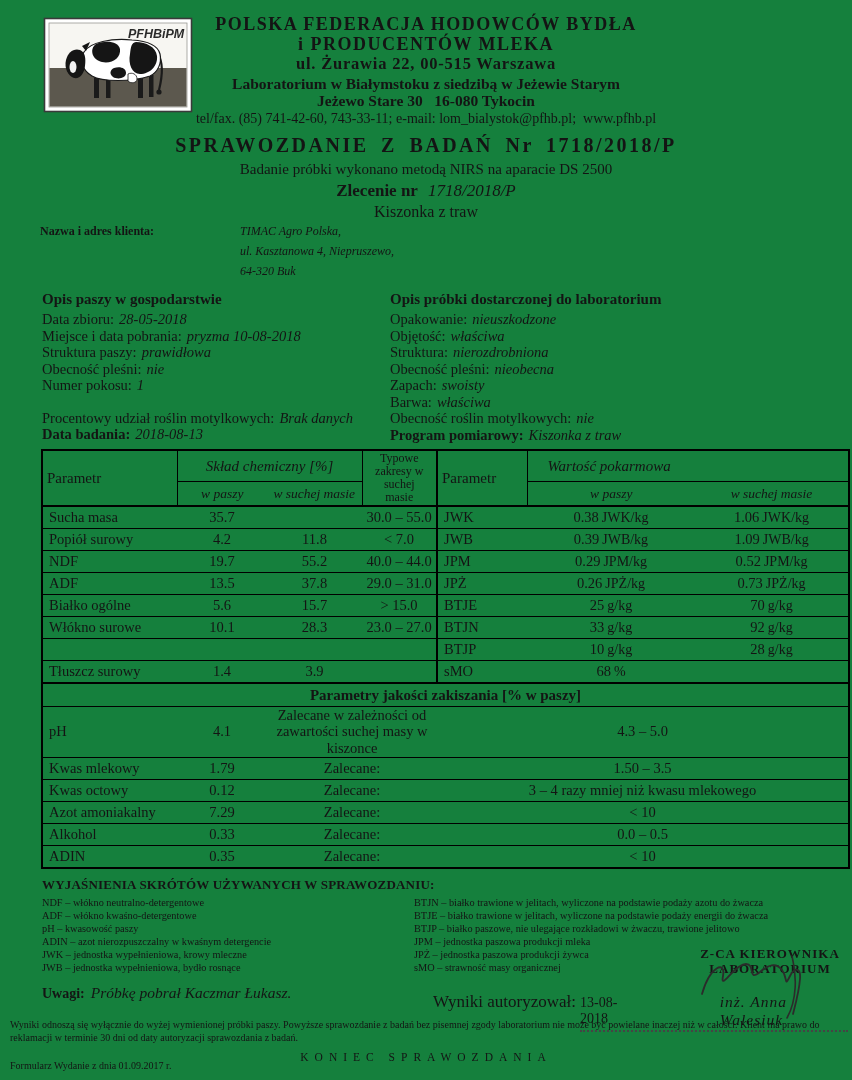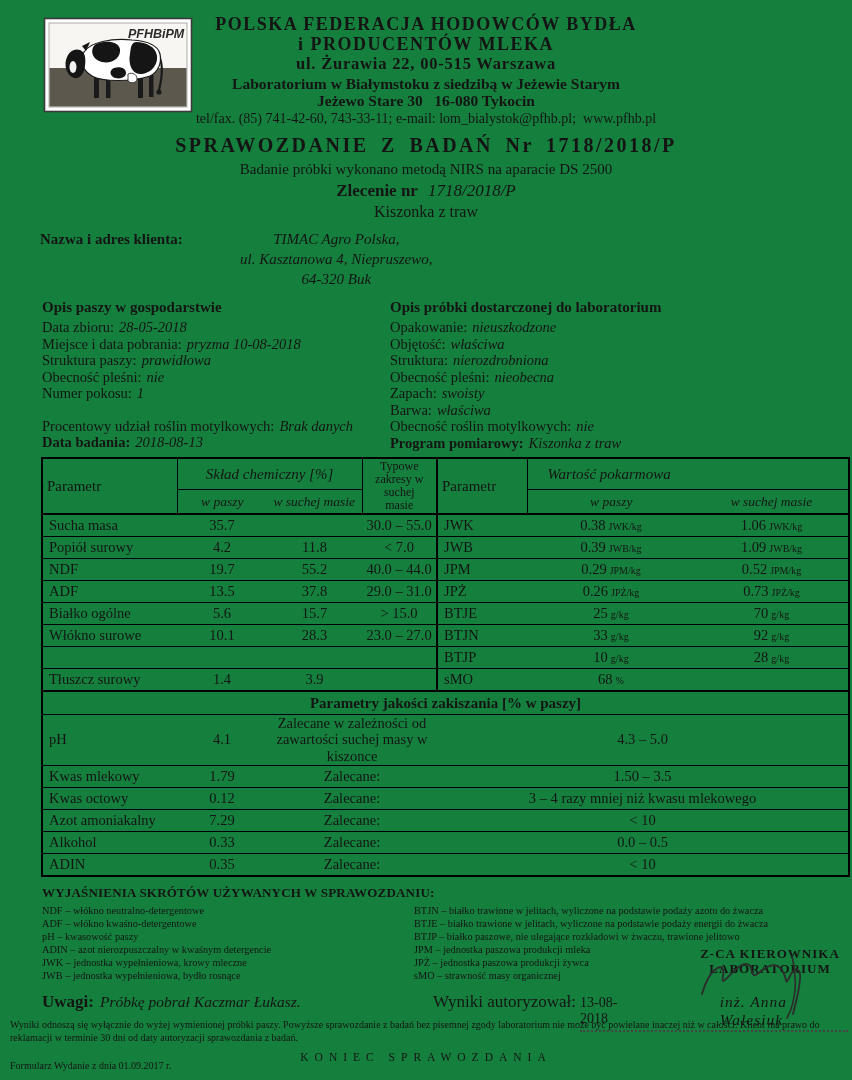--- a/index.html
+++ b/index.html
@@ -17,21 +17,21 @@
   .lab2 { font-size:15.5px; font-weight:bold; white-space:pre-wrap; }
   .contact { font-size:14px; margin-top:1px; white-space:pre-wrap; }
   
   .report-title { text-align:center; font-size:20px; font-weight:bold; letter-spacing:2.5px; word-spacing:5px; margin-top:8px; }
   .method { text-align:center; font-size:15px; margin-top:4px; }
   .order  { text-align:center; font-size:17px; margin-top:3px; }
   .order .lbl { font-weight:bold; }
   .order .val { font-style:italic; margin-left:10px; }
   .sample-type { text-align:center; font-size:16px; margin-top:2px; }
   
-  .client { position:relative; margin-top:8px; font-size:15px; line-height:20px; height:62px;text-align:center; }
+  .client { position:relative; font-size:12px; line-height:20px; height:62px; }
   .client .lbl { position:absolute; left:40px; top:0; font-weight:bold; }
   .client .lines { position:absolute; left:240px; top:0; font-style:italic; }
   
   .descwrap { display:flex; margin:8px 40px 0 42px; }
   .desc-left { width:348px; }
   .desc-right { flex:1; }
   .desc-title { font-weight:bold; font-size:15px; margin-bottom:3px; }
   .ditem { font-size:14.5px; line-height:16.5px; }
   .ditem .val { font-style:italic; margin-left:5px; }
   .ditem .blbl { font-weight:bold; }
@@ -45,35 +45,35 @@
   .group-h { font-weight:bold; text-align:center; font-size:15px; border-bottom:1.5px solid #000;font-style:italic; }
   .group-h.leftpad { text-align:left; padding-left:20px; }
   .range-h { font-weight:bold; text-align:center; font-size:12px; line-height:1.08; border-left:1px solid #000; border-right:2px solid #000; }
   .range-h span { display:inline-block; width:58px; }
   .sub-h { font-style:italic; font-size:13.5px; text-align:center; }
   .results tr.dr td { border-top:1px solid #000; height:21px; font-size:14.5px; }
   .results tr.dr.first td { border-top:2px solid #000; }
   td.pl { text-align:left; padding-left:6px; }
   td.ctr { text-align:center; }
   td.divr { border-right:2px solid #000; }
-  .unit { font-size:10px; margin-left:3px; }
+  .unit { font-size:14px; margin-left:3px; }
   tr.qh td { border-top:2px solid #000; height:22px; text-align:center; font-weight:bold; font-size:15px; }
   .results tr.qr td { border-top:1px solid #000; height:21px; font-size:14.5px; }
   .results tr.qr.tall td { height:40px; }
   tr.qr .rec-wrap { display:inline-block; max-width:270px; line-height:1.12; font-size:14.5px; }
   
   .abbr { margin:8px 10px 0 42px; }
   .abbr-title { font-weight:bold; font-size:13px; letter-spacing:0.2px; margin-bottom:3px; }
   .abbr-cols { display:flex; }
   .abbr-left { width:372px; }
   .abbr-right { flex:1; }
   .abbr-line { font-size:10.3px; line-height:13px; }
   
   .remarks { margin:10px 0 0 42px; font-size:15px; }
-  .remarks .lbl { font-weight:bold; font-size:17px;margin-top:37px; }
+  .remarks .lbl { font-weight:bold; font-size:14px;margin-top:37px; }
   .remarks .txt { font-style:italic; font-size:15.5px; margin-left:6px; }
   
   .position-title { position:absolute; left:690px; top:946px; width:160px; text-align:center;
     font-weight:bold; font-size:13px; letter-spacing:1px; line-height:15px; }
   .signature-svg { position:absolute; left:694px; top:948px; width:140px; height:72px; }
   .auth-line { position:absolute; left:433px; top:992px; width:415px; display:flex; align-items:baseline; }
   .auth-label { font-size:17px; white-space:nowrap; }
   .auth-dotted { flex:1; display:flex; align-items:baseline; border-bottom:2px dotted #444; padding-bottom:1px; margin-left:4px;gap:48px; }
   .auth-date { font-size:14px; }
   .auth-signer { font-size:15.5px; font-style:italic; margin-left:30px; letter-spacing:1px; }

